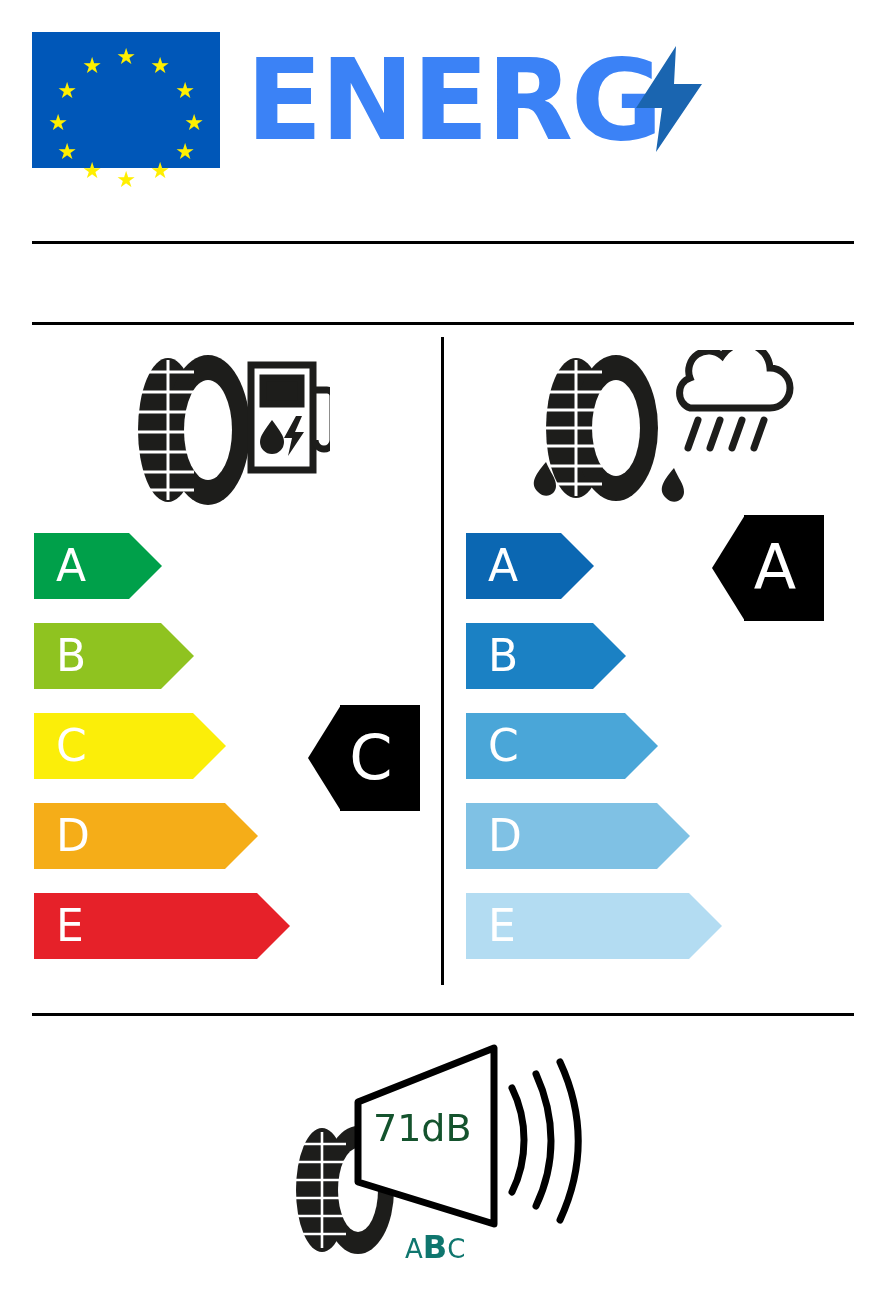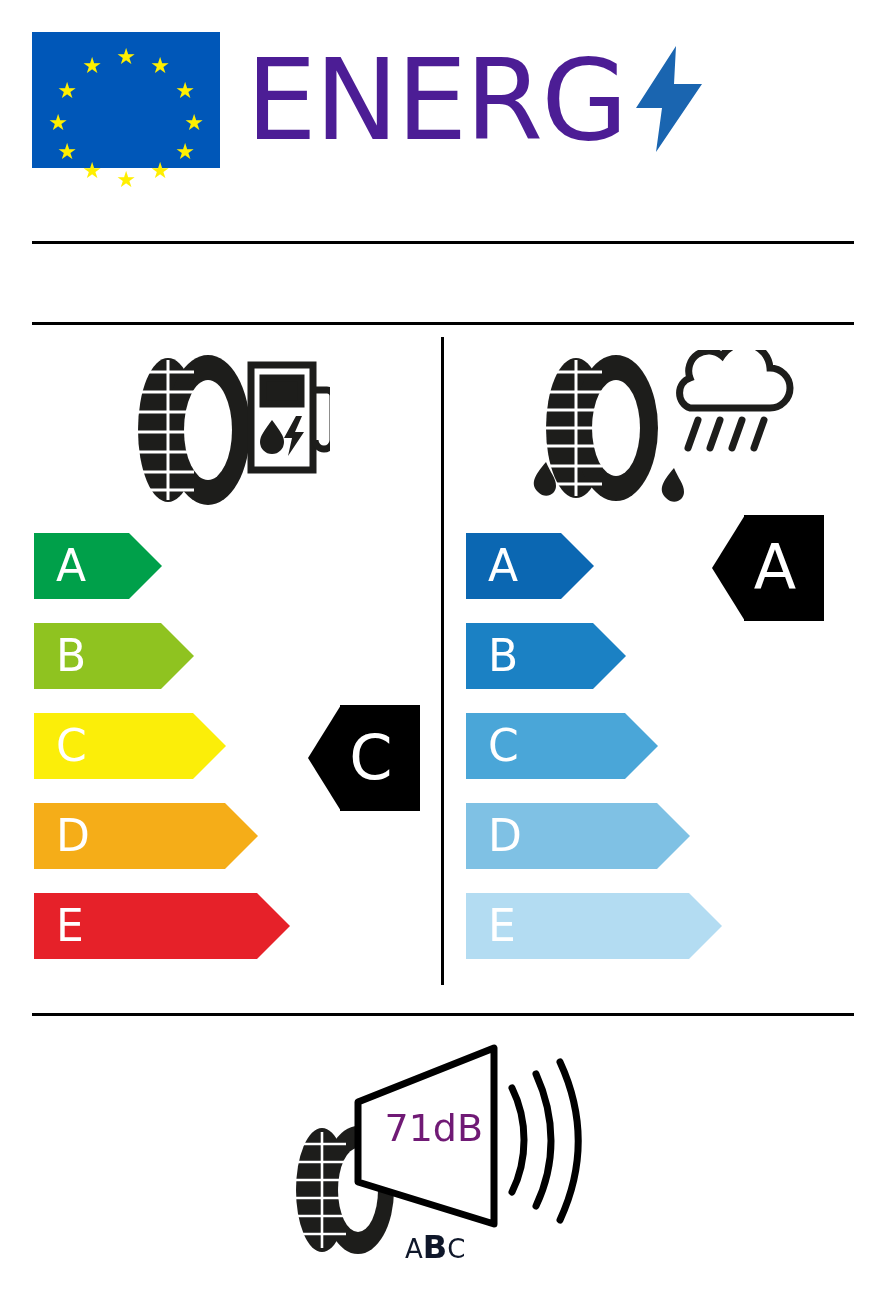--- a/index.html
+++ b/index.html
@@ -40,22 +40,22 @@
     height: 22px;
     text-align: center;
   }
 
   .energ-word {
     position: absolute;
     left: 246px;
     top: 44px;
     font-size: 112px;
     line-height: 112px;
-    font-weight: normal;
-    color: #4c1d95;
+    font-weight: bold;
+    color: #3b82f6;
     letter-spacing: -2px;
     font-family: "DejaVu Sans", sans-serif;
   }
   .energ-bolt {
     position: absolute;
     left: 636px;
     top: 46px;
     width: 66px;
     height: 106px;
   }
@@ -155,31 +155,31 @@
     padding-left: 14px;
     box-sizing: border-box;
   }
 
   
   .noise-db {
     position: absolute;
     left: 373px;
     top: 1106px;
     width: 110px;
-    text-align: right;
+    text-align: left;
     font-size: 38px;
-    color: #701a75;
+    color: #14532d;
     font-family: "DejaVu Sans", sans-serif;
   }
   .noise-classes {
     position: absolute;
     left: 405px;
     top: 1228px;
     font-size: 26px;
-    color: #0f172a;
+    color: #0f766e;
     font-family: "DejaVu Sans", sans-serif;
   }
   .noise-classes .active {
     font-size: 32px;
     font-weight: bold;
   }
 </style>
 </head>
 <body>
 

